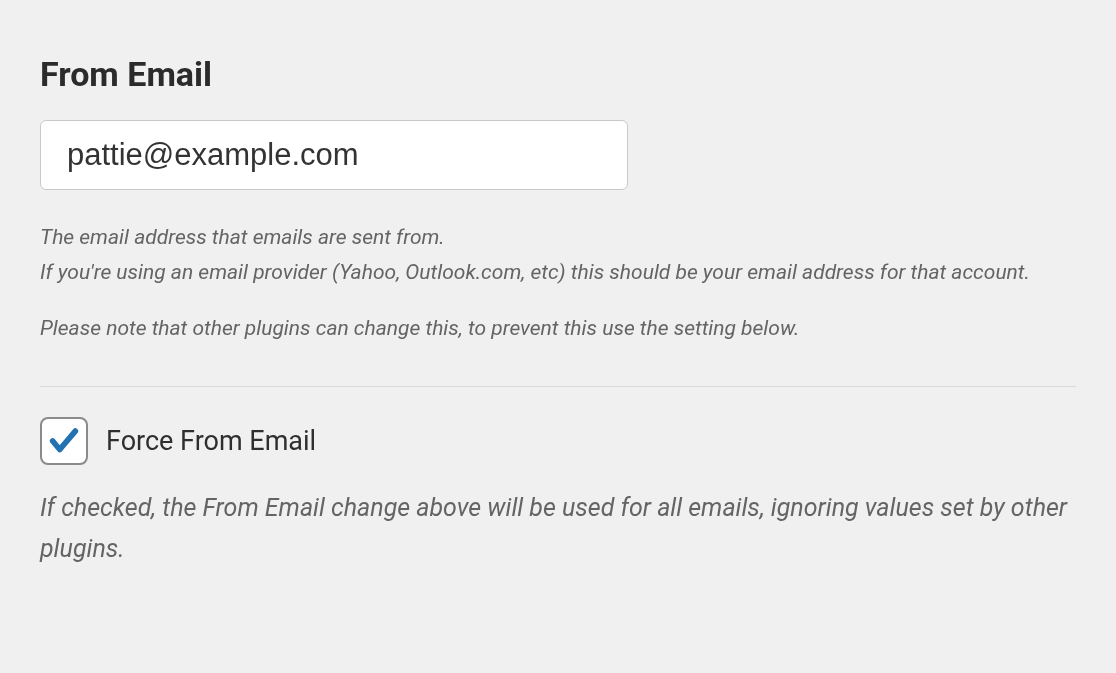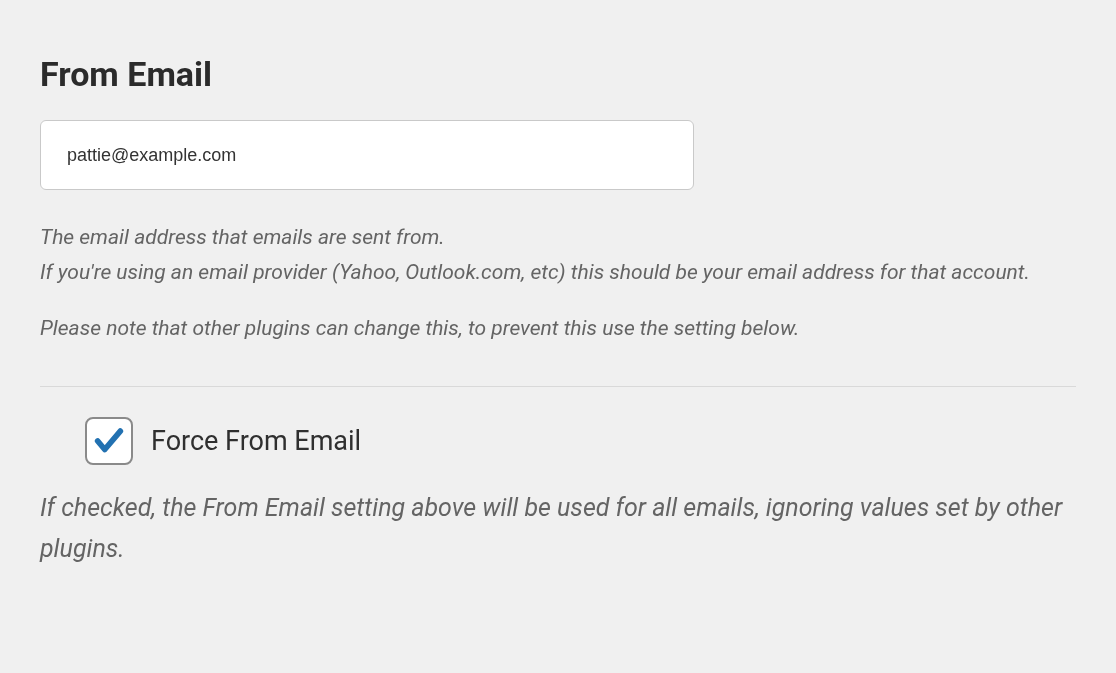--- a/index.html
+++ b/index.html
@@ -17,24 +17,24 @@
     .settings-section {
       max-width: 1040px;
     }
     .section-heading {
       font-size: 34px;
       font-weight: 700;
       color: #2b2b2b;
       margin-bottom: 26px;
     }
     .input-text {
-      width: 654px;
+      width: 588px;
       height: 70px;
       padding: 4px 26px;
-      font-size: 18px;
+      font-size: 31px;
       color: #333;
       background-color: #ffffff;
       border: 1px solid #c9c9c9;
       border-radius: 6px;
       outline: none;
     }
     .description {
       margin-top: 30px;
       font-size: 21px;
       font-style: italic;
@@ -47,21 +47,20 @@
     .divider {
       border: none;
       border-top: 1px solid #d9d9d9;
       margin-top: 40px;
       margin-bottom: 30px;
     }
     .checkbox-row {
       display: flex;
       align-items: center;
       gap: 18px;
-      margin-left: 45px;
     }
     .checkbox {
       width: 48px;
       height: 48px;
       background-color: #ffffff;
       border: 2px solid #8a8a8a;
       border-radius: 8px;
       display: flex;
       align-items: center;
       justify-content: center;
@@ -102,14 +101,14 @@
 
   <div class="checkbox-row">
     <div class="checkbox">
       <svg viewBox="0 0 24 24">
         <path d="M4 12 L9 18 L20 5" stroke="#2271b1" stroke-width="4" fill="none" stroke-linecap="round" stroke-linejoin="round"></path>
       </svg>
     </div>
     <label class="checkbox-label">Force From Email</label>
   </div>
 
-  <p class="checkbox-description">If checked, the From Email setting above will be used for all emails, ignoring values set by other plugins.</p>
+  <p class="checkbox-description">If checked, the From Email change above will be used for all emails, ignoring values set by other plugins.</p>
 </div>
 
 </body></html>

